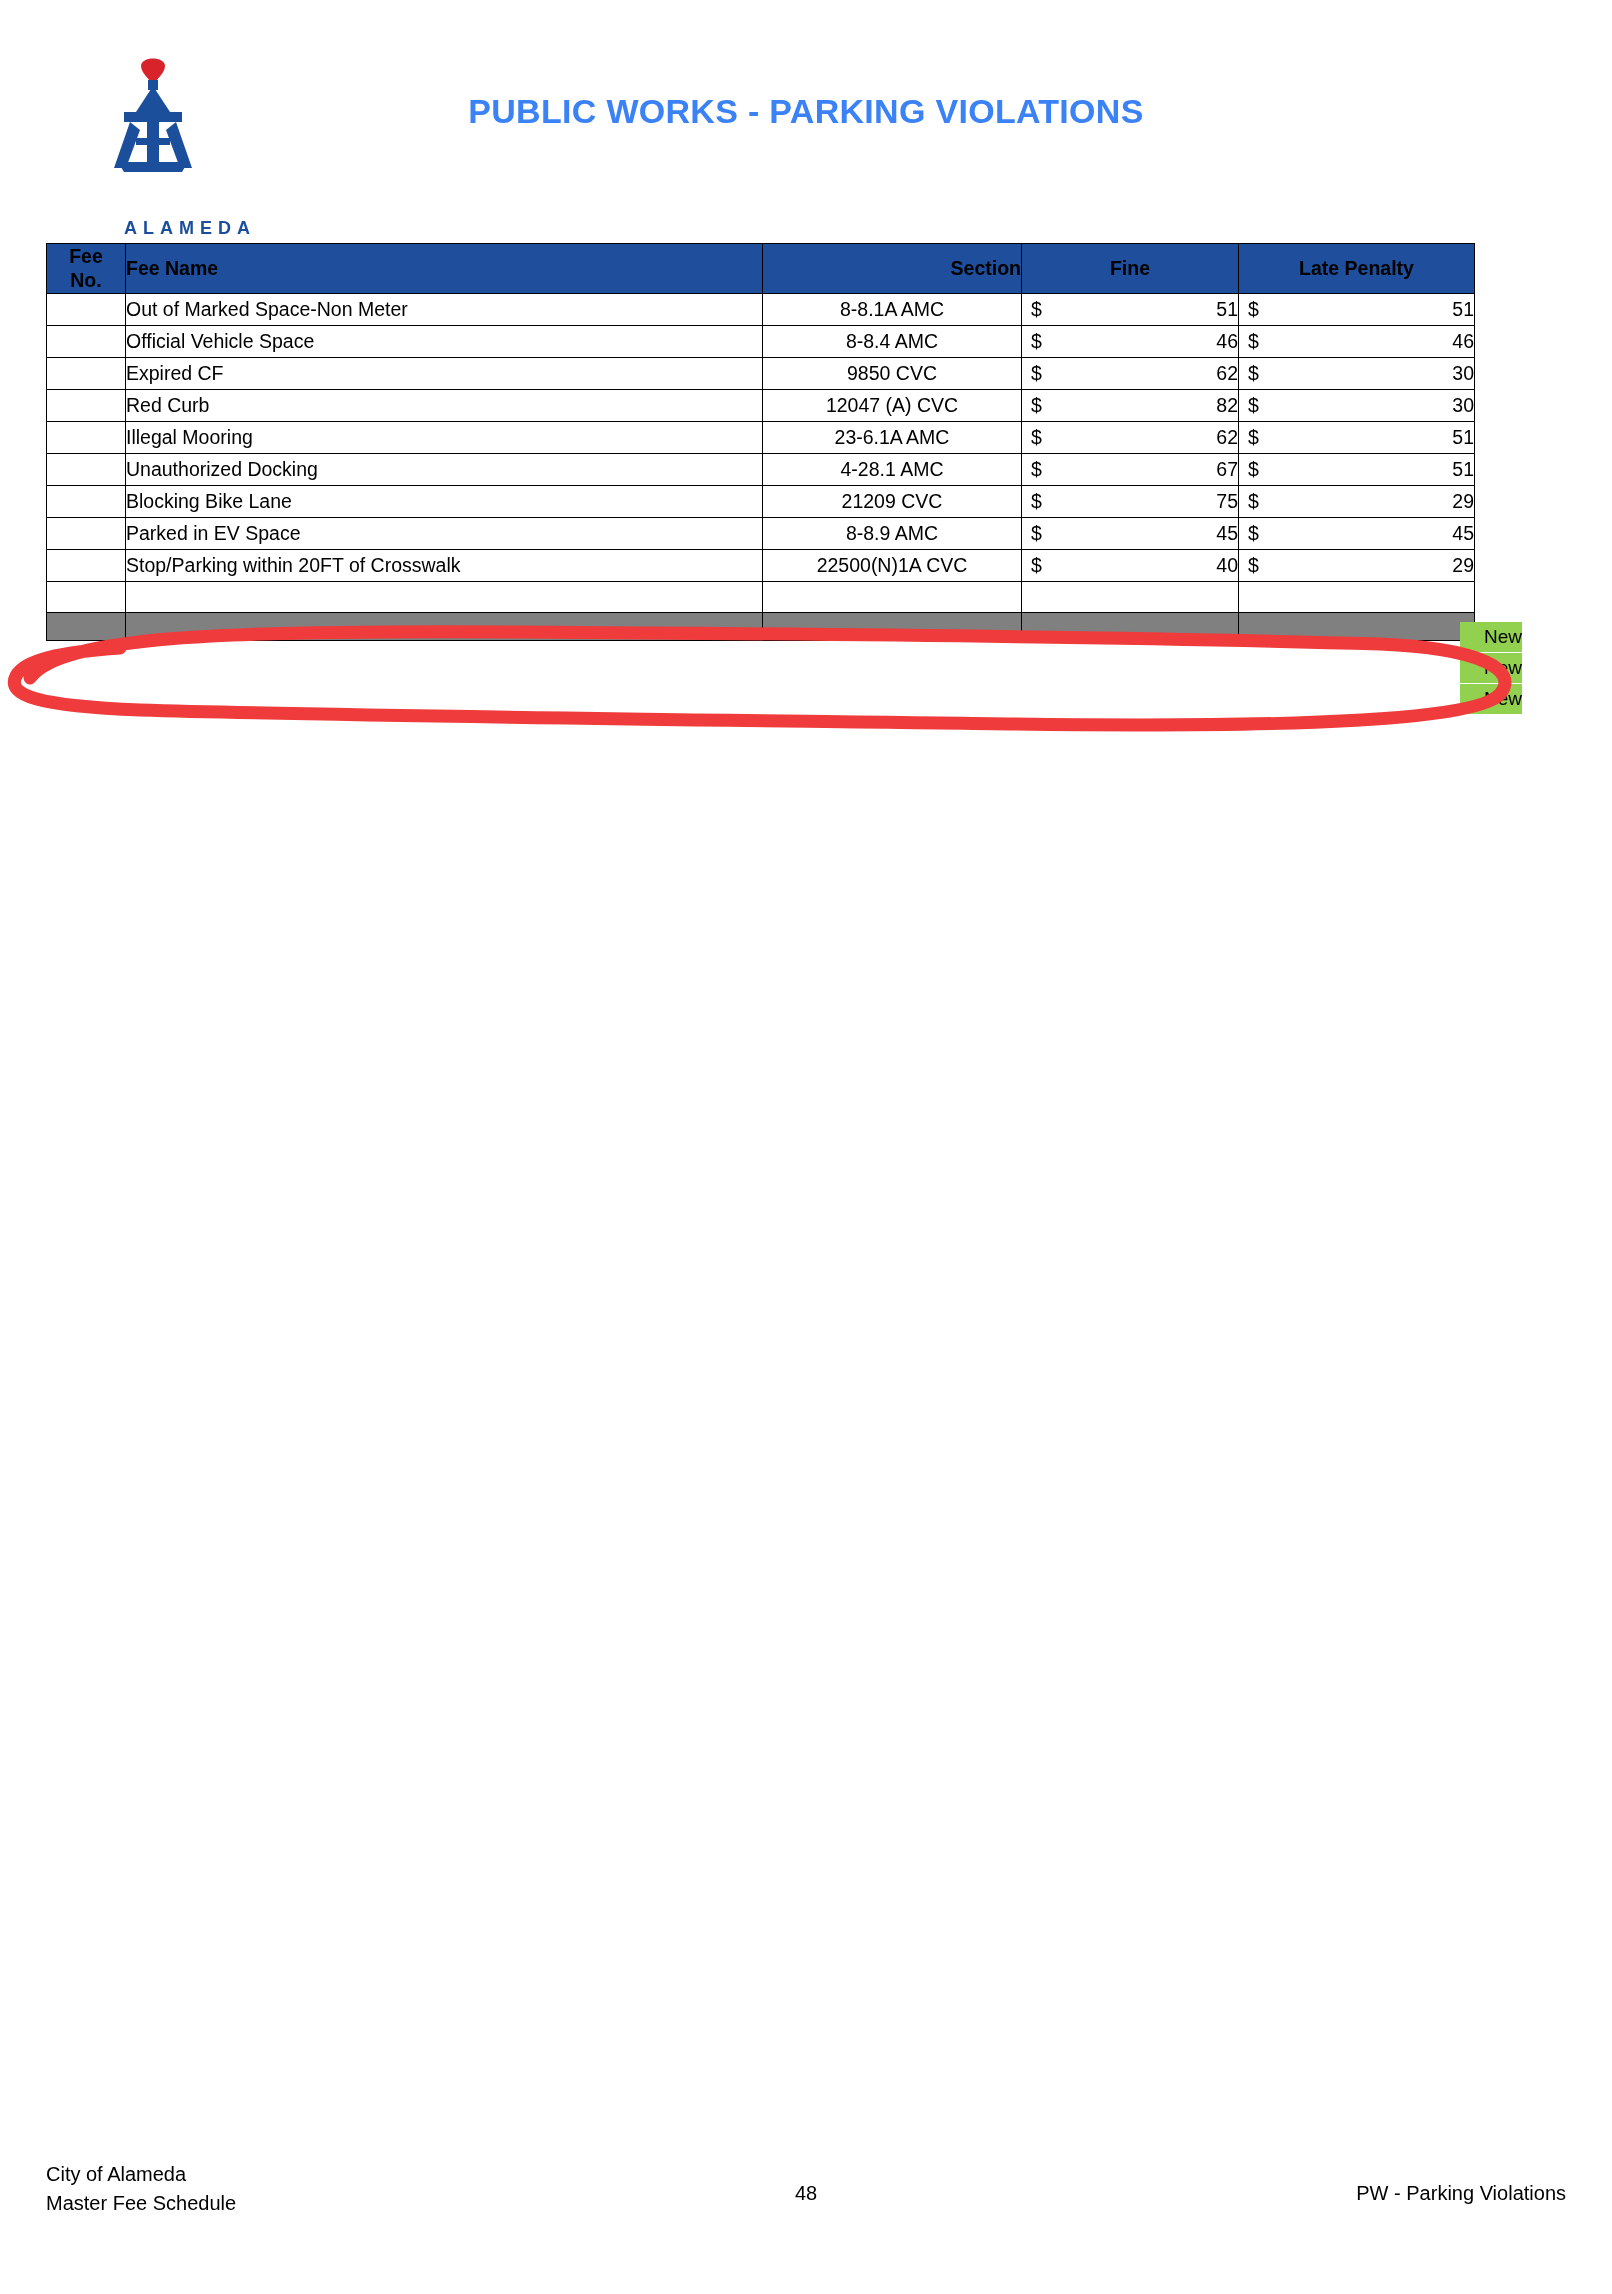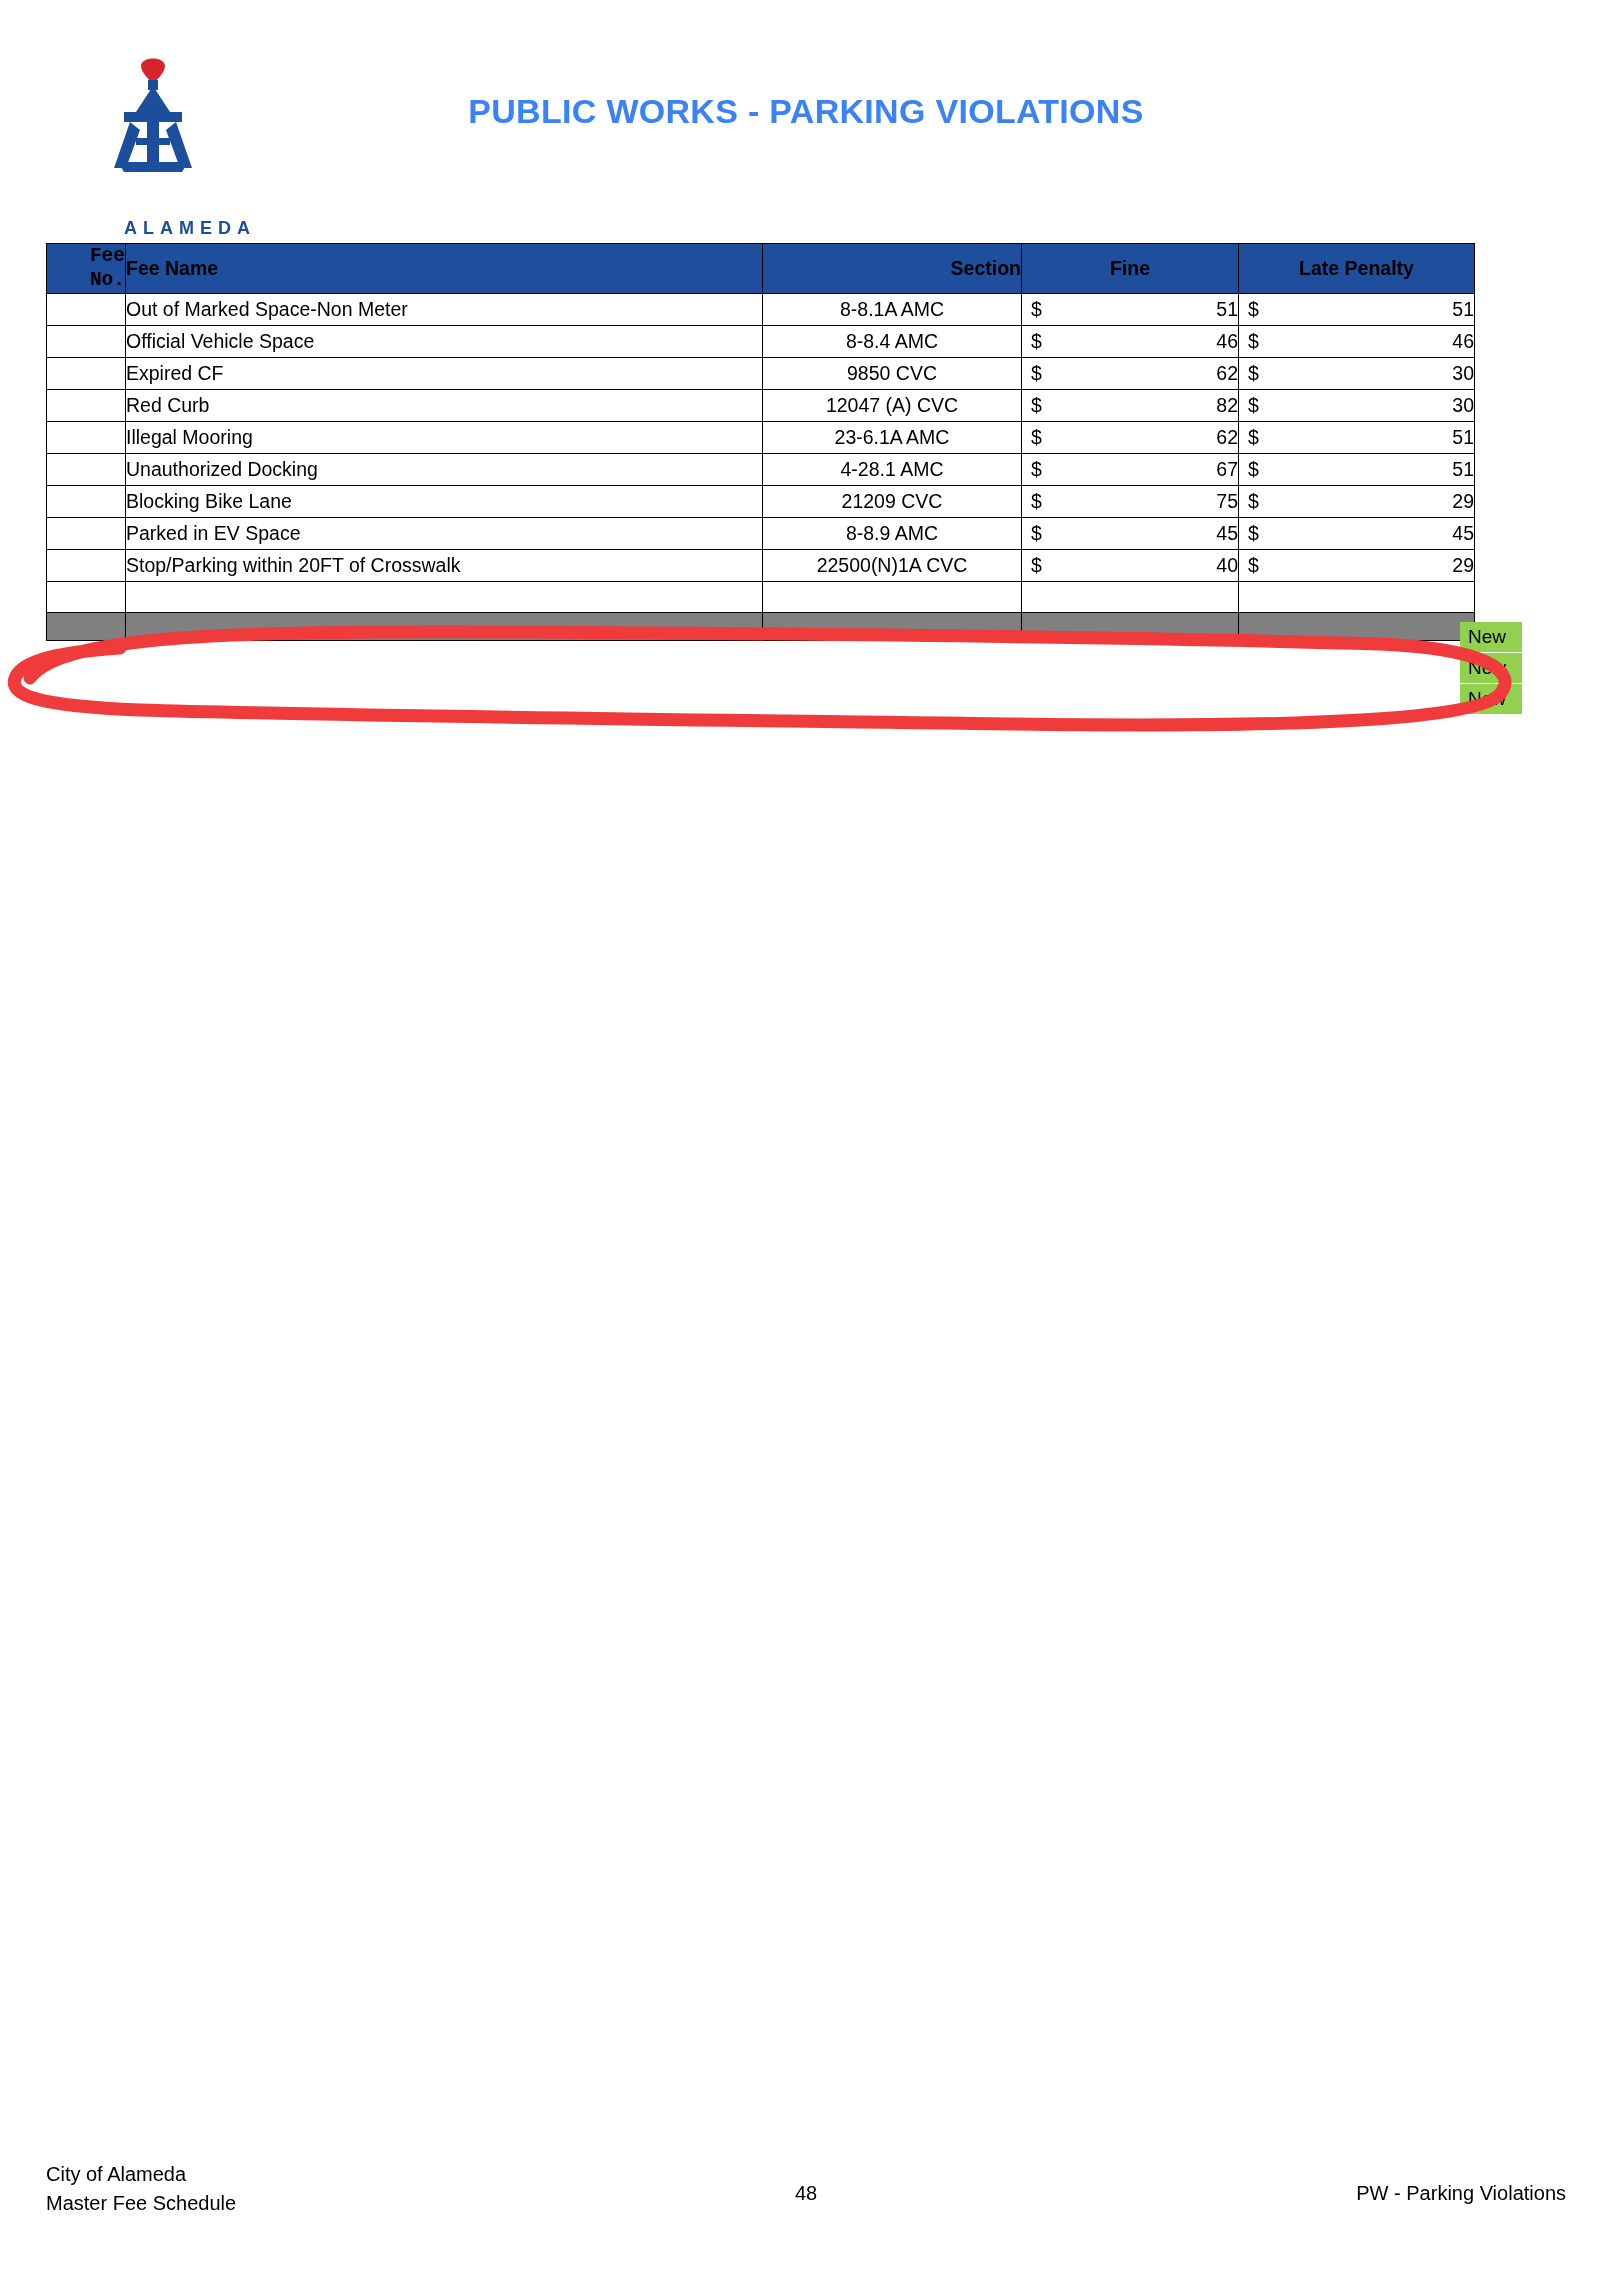--- a/index.html
+++ b/index.html
@@ -78,26 +78,25 @@
   }
   thead th {
     background: #1f4e9c;
     color: #ffffff;
     font-weight: bold;
     font-size: 20px;
     height: 72px;
   }
   th.c-feeno {
     width: 78px;
-    text-align: right;
+    text-align: center;
     padding-left: 10px;
     vertical-align: top;
     padding-top: 10px;
     line-height: 1.25;
-    font-family: Liberation Mono, monospace;
   }
   th.c-name {
     width: 636px;
     text-align: left;
     padding-left: 14px;
     vertical-align: top;
     padding-top: 23px;
   }
   th.c-section { width: 258px; text-align: right; vertical-align: middle; margin-left: 32px; }
   th.c-fine { width: 216px; text-align: center; vertical-align: middle; }
@@ -128,21 +127,21 @@
     height: 27px;
     border-top: 1px solid #000;
   }
 
   
   .badge-new {
     position: absolute;
     background: #92d050;
     color: #000000;
     font-size: 19px;
-    padding: 0 8px;
+    padding: 0 24px;
     line-height: 30px;
     height: 30px;
     width: 62px;
     box-sizing: border-box;
   }
   .badge1 { left: 1460px; top: 622px; }
   .badge2 { left: 1460px; top: 653px; }
   .badge3 { left: 1460px; top: 684px; }
 
   

